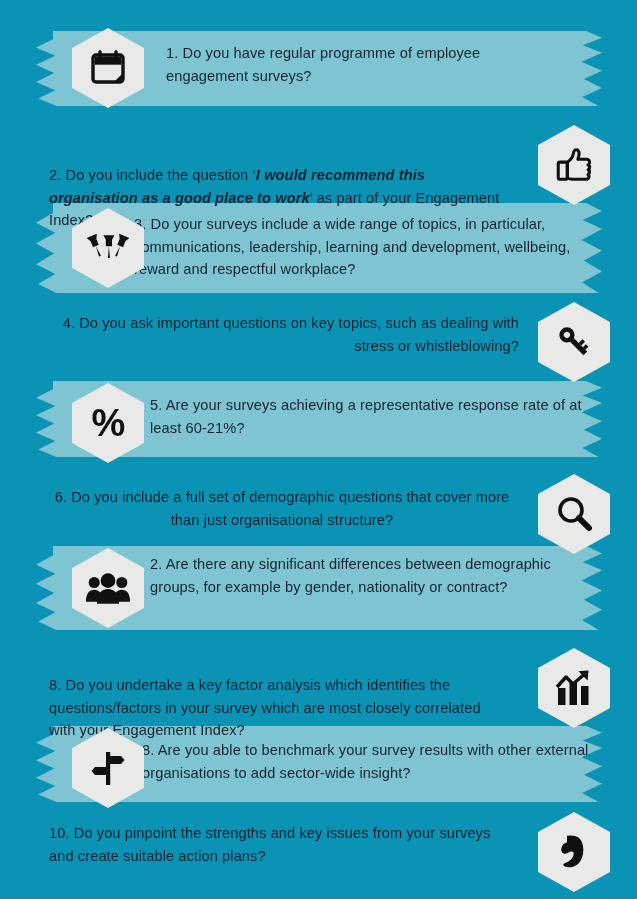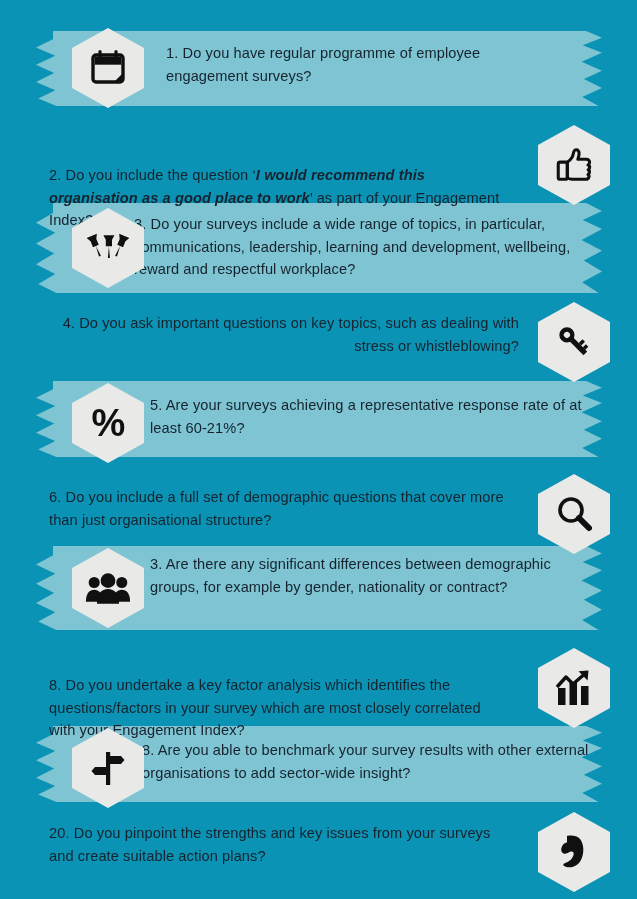--- a/index.html
+++ b/index.html
@@ -153,21 +153,21 @@
   <div class="row" style="top:381px;height:76px;">
     <div class="banner"></div>
     <div class="hex hex-left" style="top:2px;">
       <span class="glyph" style="font-size:38px; letter-spacing:-1px;">%</span>
     </div>
     <div class="qtext" style="left:150px; top:13px; width:440px;">
       <span>5. Are your surveys achieving a representative response rate of at least 60-21%?</span>
     </div>
   </div>
 
-  <div class="row" style="top:478px;height:80px;">
+  <div class="row" style="top:478px;height:80px;text-align:center;">
     <div class="hex hex-right" style="top:-4px;">
       <span>
         <svg width="40" height="40" viewBox="0 0 40 40">
           <circle cx="17" cy="16" r="11" fill="none" stroke="#101010" stroke-width="3.6"></circle>
           <path d="M25 24 L35 34" stroke="#101010" stroke-width="6" stroke-linecap="round"></path>
         </svg>
       </span>
     </div>
     <div class="qtext" style="left:49px; top:8px; width:466px;">
       <span>6. Do you include a full set of demographic questions that cover more than just organisational structure?</span>
@@ -184,21 +184,21 @@
             <path d="M1 34 C1 25 5 21 10 21 C15 21 19 25 19 34 Z"></path>
             <circle cx="40" cy="13" r="6"></circle>
             <path d="M31 34 C31 25 35 21 40 21 C45 21 49 25 49 34 Z"></path>
             <circle cx="25" cy="11" r="8"></circle>
             <path d="M13 36 C13 25 18 20 25 20 C32 20 37 25 37 36 Z"></path>
           </g>
         </svg>
       </span>
     </div>
     <div class="qtext" style="left:150px; top:7px; width:442px;">
-      <span>3. Are there any significant differences between demographic groups, for example by gender, nationality or contract?</span>
+      <span>2. Are there any significant differences between demographic groups, for example by gender, nationality or contract?</span>
     </div>
   </div>
 
   <div class="row" style="top:640px;height:92px;">
     <div class="hex hex-right" style="top:8px;">
       <span>
         <svg width="42" height="40" viewBox="0 0 42 40">
           <g fill="#101010">
             <rect x="5" y="20" width="7.5" height="17"></rect>
             <rect x="16.5" y="14" width="7.5" height="23"></rect>
@@ -236,17 +236,17 @@
     <div class="hex hex-right" style="top:0px;">
       <span>
         <svg width="34" height="40" viewBox="0 0 34 40">
           <path d="M10 4 C10 4 19 2 23 7 C27 12 27.5 21 24 28 C20.5 35 12 37 7 34
                    C6 33.4 6 32 7.2 31.6 C12 30 16 26.6 16.6 22.6 C17 20 15.6 19 13.6 19.6
                    C11 20.4 9 22.6 6.6 21.6 C4 20.5 3.6 17 5.2 14 C6.8 11 10 10.6 10 10.6 Z" fill="#101010"></path>
         </svg>
       </span>
     </div>
     <div class="qtext" style="left:49px; top:10px; width:450px;">
-      <span>20. Do you pinpoint the strengths and key issues from your surveys and create suitable action plans?</span>
+      <span>10. Do you pinpoint the strengths and key issues from your surveys and create suitable action plans?</span>
     </div>
   </div>
 
 </div>
 
 </body></html>

